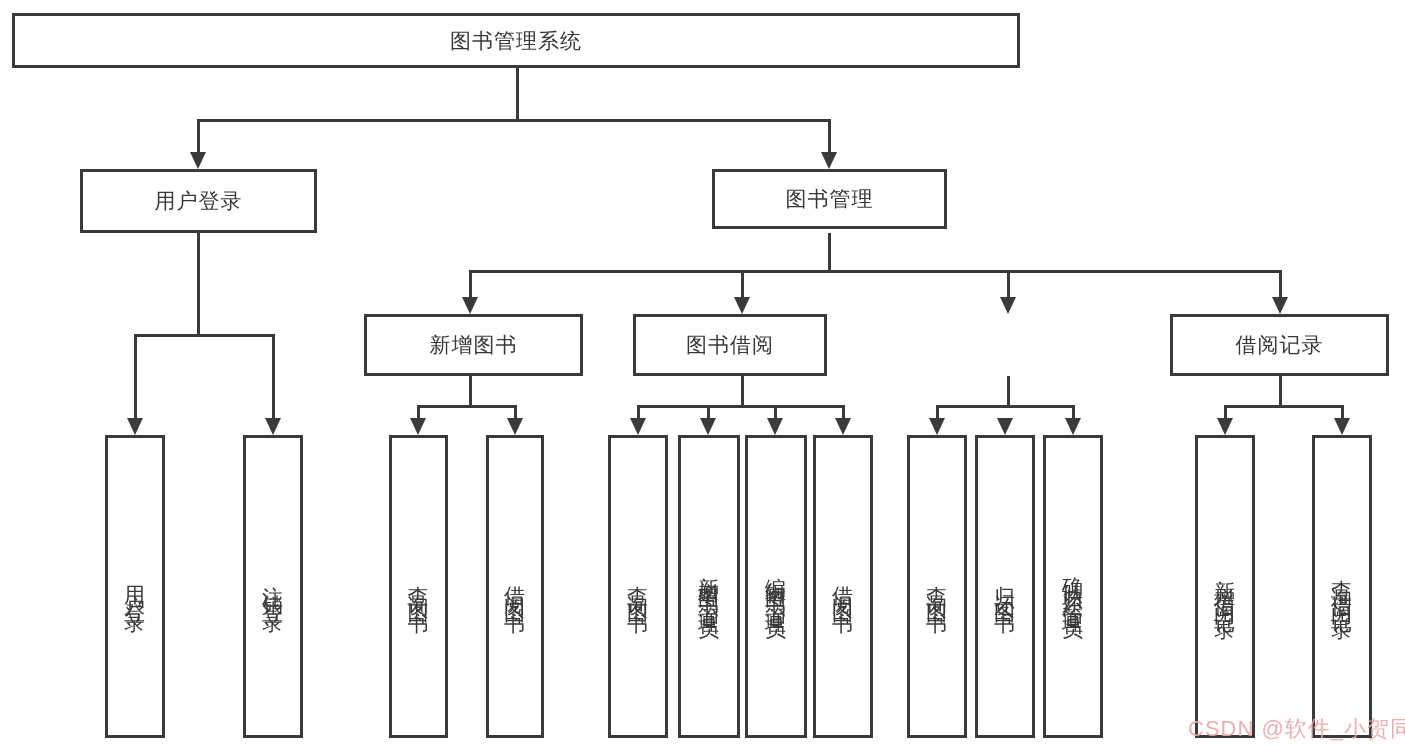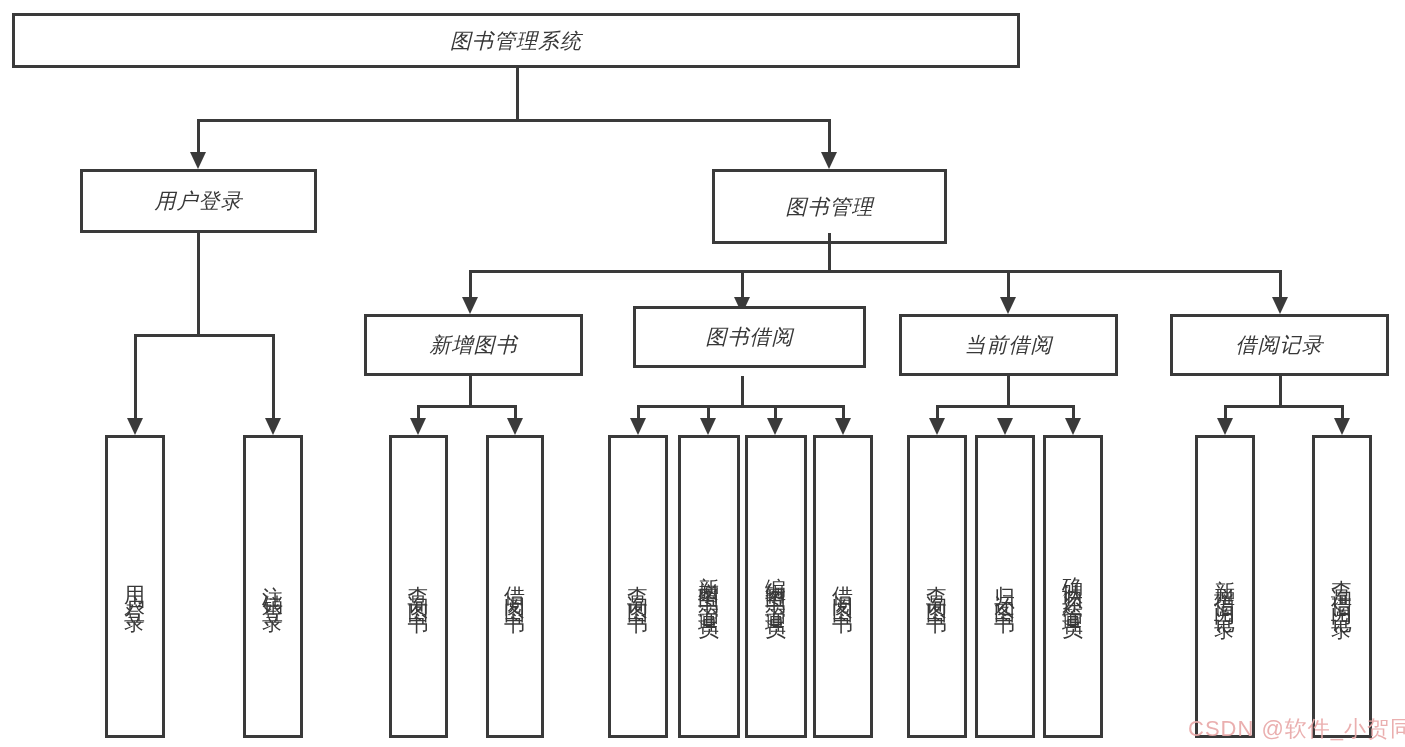--- a/index.html
+++ b/index.html
@@ -9,21 +9,21 @@
     --wm:#e9a9a9;
   }
   html,body{margin:0;padding:0;background:#ffffff;}
   body{font-family:"Liberation Sans","DejaVu Sans",sans-serif;}
   #canvas{
     position:relative;width:1405px;height:747px;background:#ffffff;overflow:hidden;
   }
   .box{
     position:absolute;background:var(--boxbg);border:3px solid var(--line);
     box-sizing:border-box;display:flex;align-items:center;justify-content:center;
-    color:var(--text);font-size:21px;letter-spacing:1px;white-space:nowrap;font-style:italic;
+    color:var(--text);font-size:21px;letter-spacing:1px;white-space:nowrap;
   }
   .vbox{
     position:absolute;background:var(--boxbg);border:3px solid var(--line);
     box-sizing:border-box;display:flex;align-items:center;justify-content:center;
     color:var(--text);font-size:21px;
   }
   .vbox .vtext{
     writing-mode:vertical-rl;text-orientation:mixed;letter-spacing:9px;
     line-height:1;white-space:nowrap;
   }
@@ -51,21 +51,21 @@
   <div class="vline" style="left:516px;top:68px;height:53px;"></div>
   <div class="hline" style="left:197px;top:119px;width:634px;"></div>
   <div class="vline" style="left:197px;top:119px;height:36px;"></div>
   <div class="vline" style="left:828px;top:119px;height:36px;"></div>
   <div class="arrow" style="left:190px;top:152px;"></div>
   <div class="arrow" style="left:821px;top:152px;"></div>
 
   <div class="box" style="left:80px;top:169px;width:237px;height:64px;">
     <span>用户登录</span>
   </div>
-  <div class="box" style="left:712px;top:169px;width:235px;height:75px;">
+  <div class="box" style="left:712px;top:169px;width:235px;height:60px;">
     <span>图书管理</span>
   </div>
 
   <div class="vline" style="left:197px;top:233px;height:104px;"></div>
   <div class="hline" style="left:134px;top:334px;width:141px;"></div>
   <div class="vline" style="left:134px;top:334px;height:86px;"></div>
   <div class="vline" style="left:272px;top:334px;height:86px;"></div>
   <div class="arrow" style="left:127px;top:418px;"></div>
   <div class="arrow" style="left:265px;top:418px;"></div>
 
@@ -76,25 +76,22 @@
   <div class="vline" style="left:1007px;top:270px;height:29px;"></div>
   <div class="vline" style="left:1279px;top:270px;height:29px;"></div>
   <div class="arrow" style="left:462px;top:297px;"></div>
   <div class="arrow" style="left:734px;top:297px;"></div>
   <div class="arrow" style="left:1000px;top:297px;"></div>
   <div class="arrow" style="left:1272px;top:297px;"></div>
 
   <div class="box" style="left:364px;top:314px;width:219px;height:62px;">
     <span>新增图书</span>
   </div>
-  <div class="box" style="left:633px;top:306px;width:233px;height:62px;text-align:center;">
+  <div class="box" style="left:633px;top:314px;width:194px;height:62px;text-align:center;">
     <span>图书借阅</span>
-  </div>
-  <div class="box" style="left:899px;top:314px;width:219px;height:62px;">
-    <span>当前借阅</span>
   </div>
   <div class="box" style="left:1170px;top:314px;width:219px;height:62px;">
     <span>借阅记录</span>
   </div>
 
   <div class="vline" style="left:469px;top:376px;height:32px;"></div>
   <div class="hline" style="left:417px;top:405px;width:100px;"></div>
   <div class="vline" style="left:417px;top:405px;height:15px;"></div>
   <div class="vline" style="left:514px;top:405px;height:15px;"></div>
   <div class="arrow" style="left:410px;top:418px;"></div>

